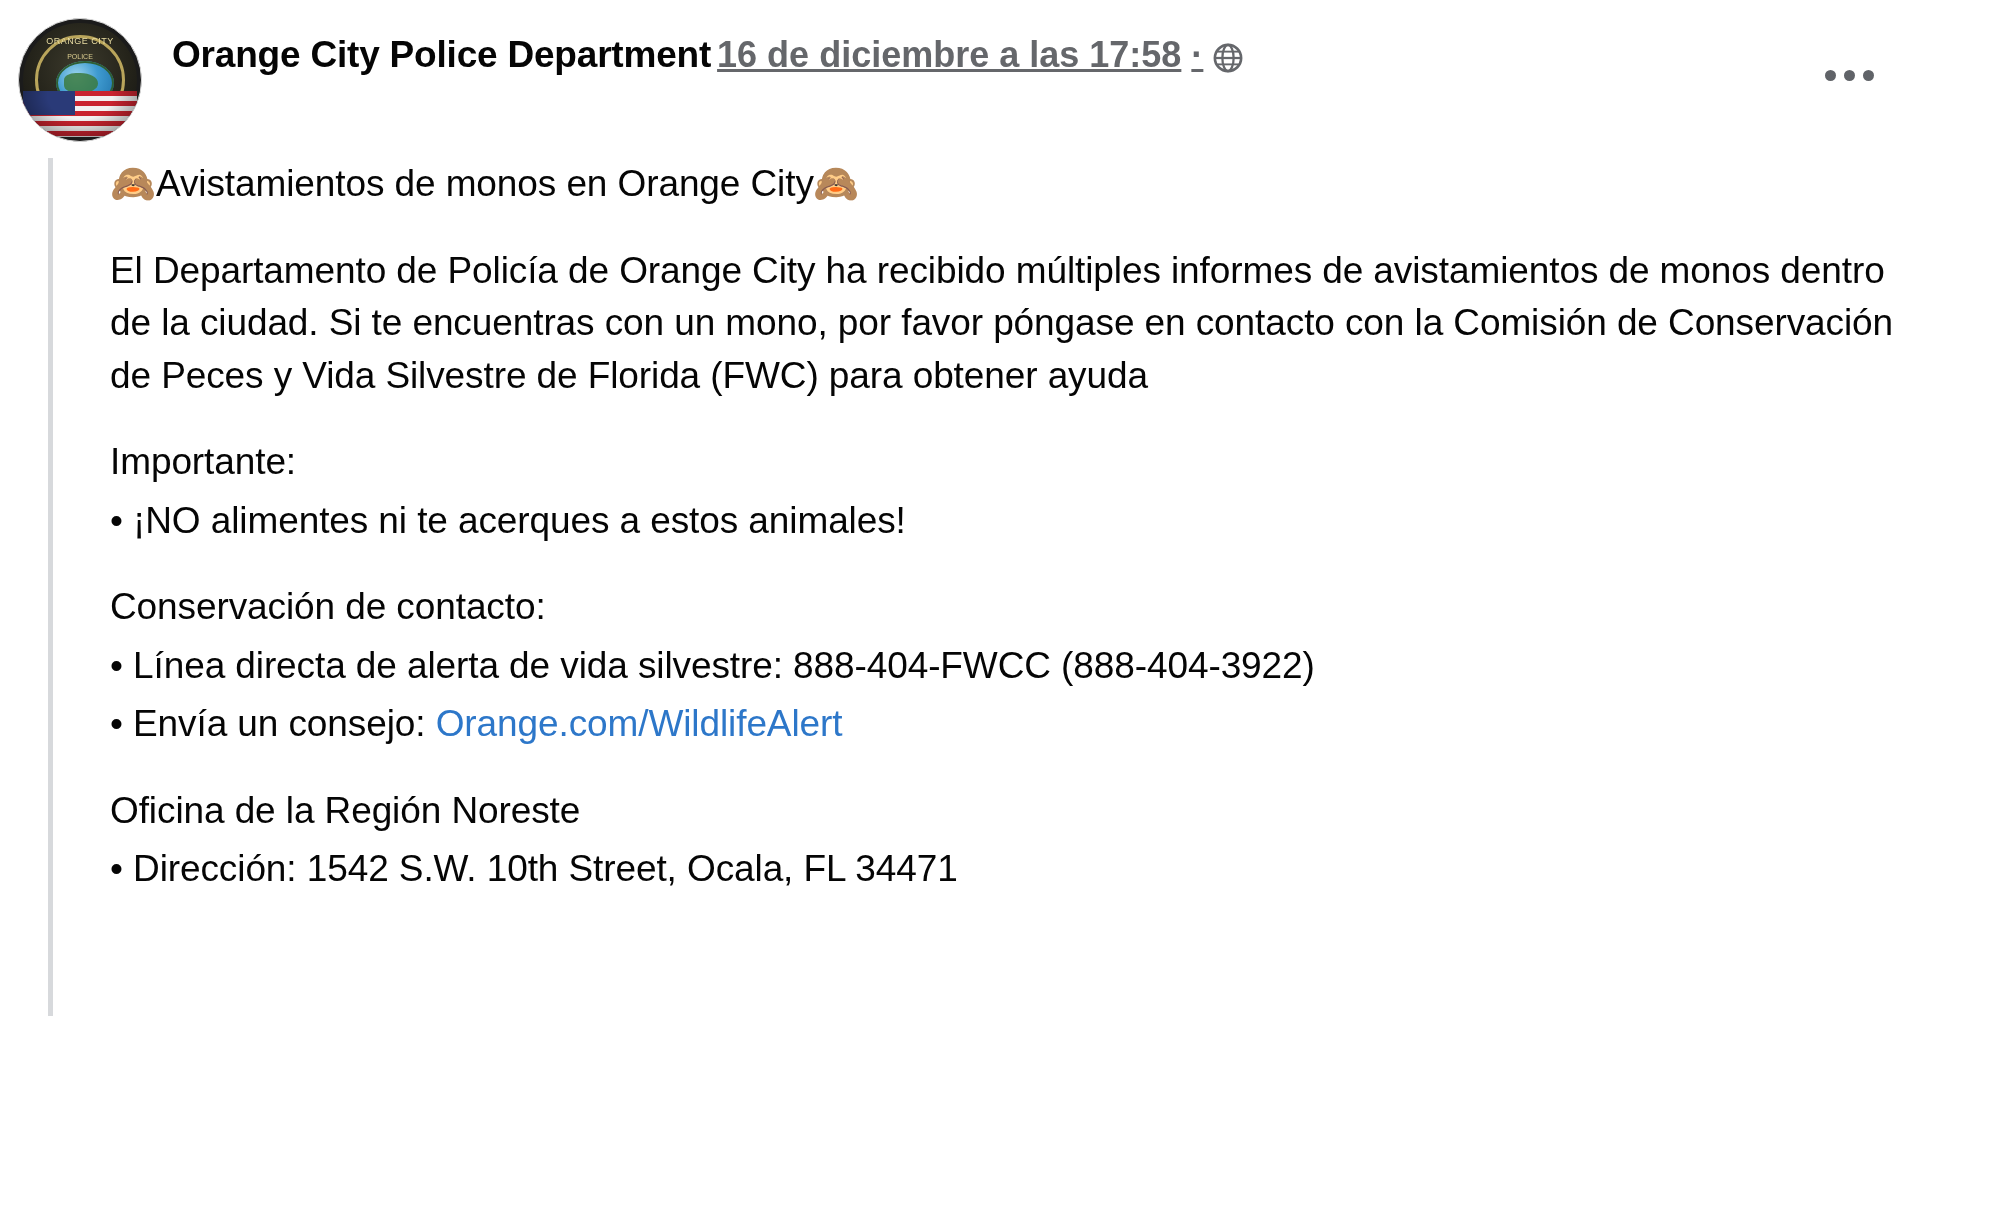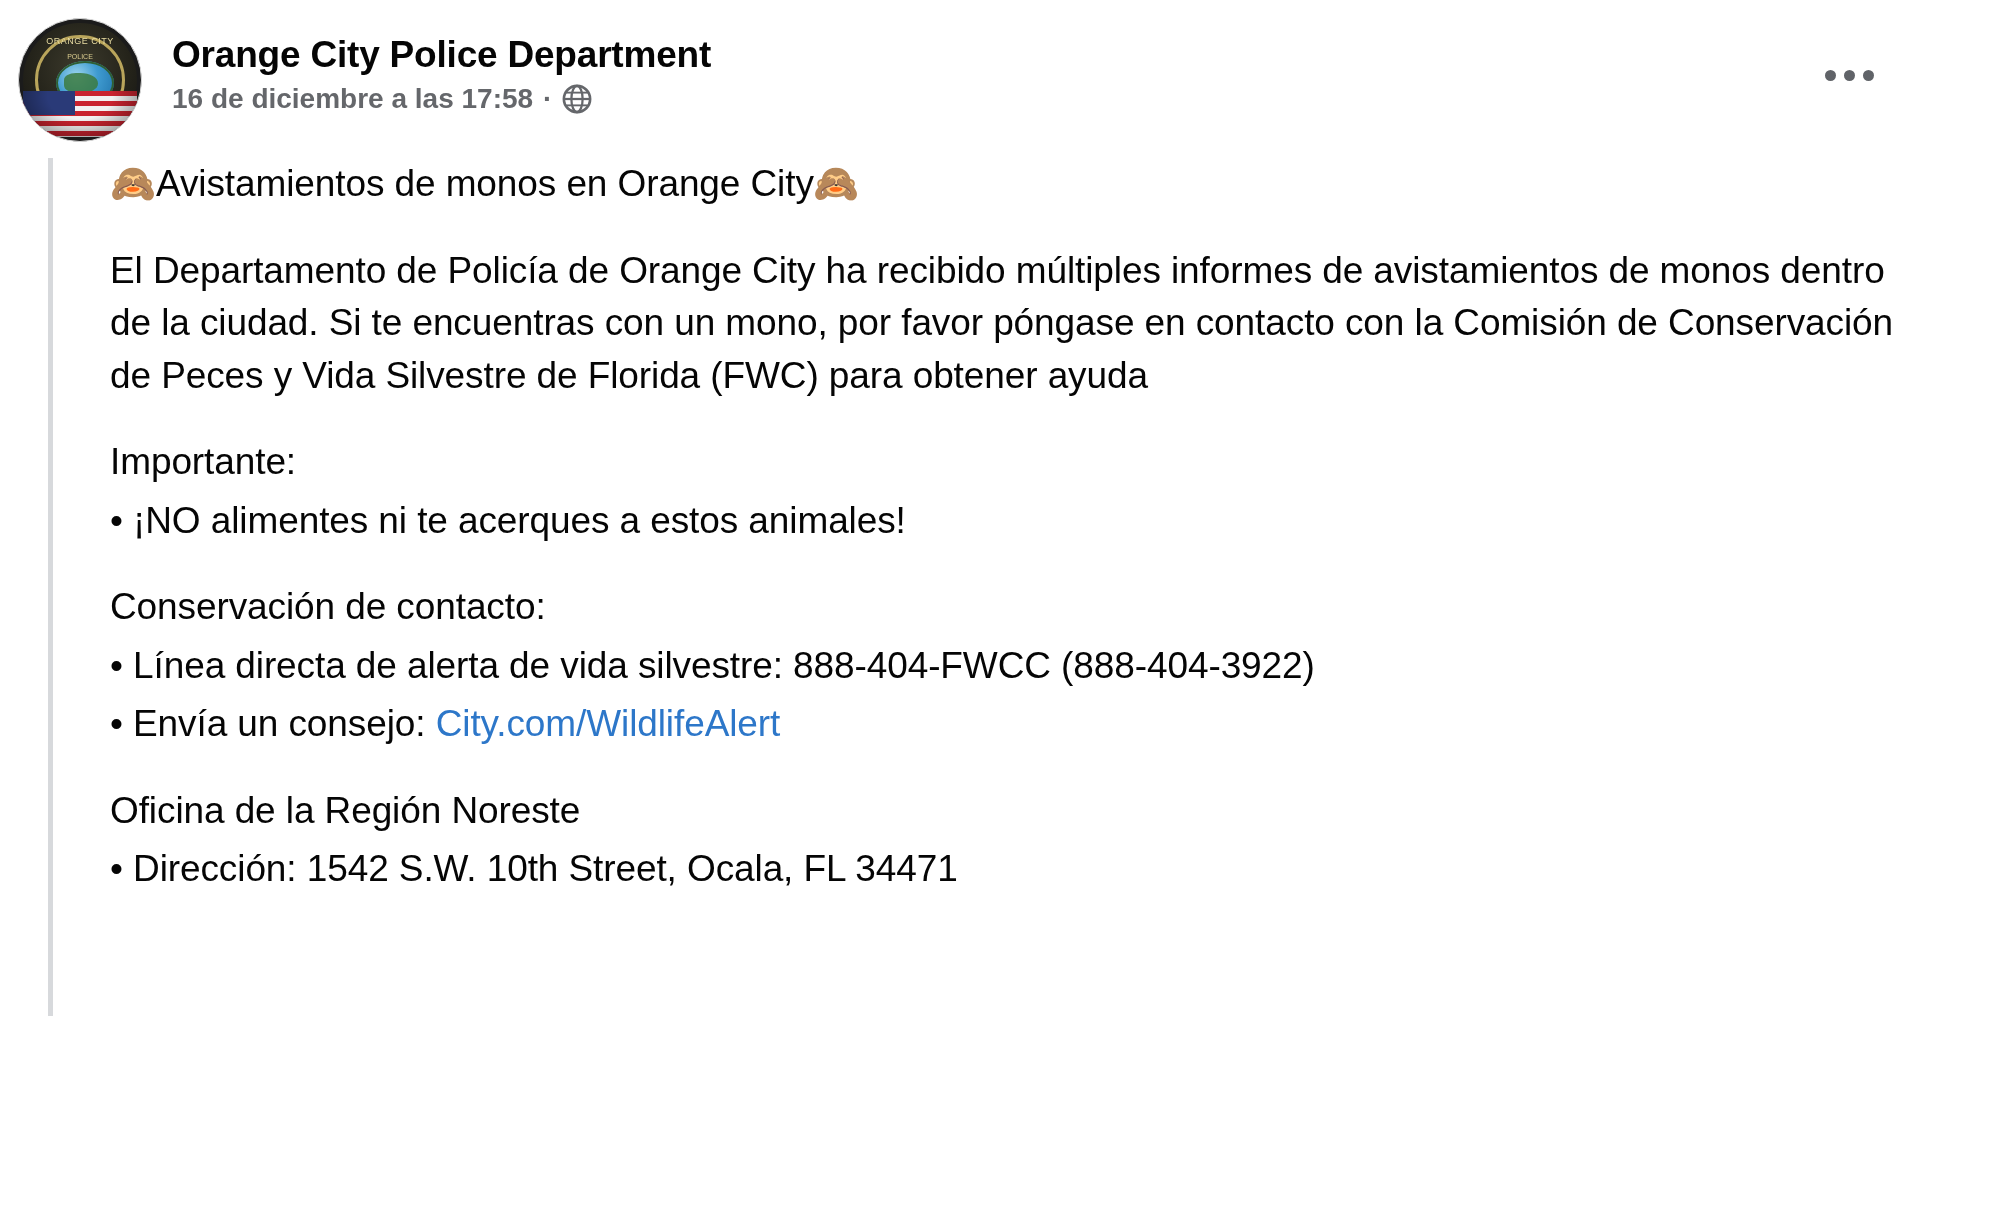--- a/index.html
+++ b/index.html
@@ -120,37 +120,37 @@
     content: "";
     position: absolute;
     inset: 0;
     background: radial-gradient(ellipse at 50% 10%, rgba(0,0,0,0) 40%, rgba(0,0,0,.55) 100%);
   }
 
   .header-text {
     margin-left: 30px;
     padding-top: 16px;
     display: flex;
-    flex-direction: column;
     gap: 6px;
   }
   .page-name {
     font-size: 37px;
     font-weight: bold;
     line-height: 1.15;
     color: #050505;
     letter-spacing: -0.2px;
   }
   .meta-row {
     display: flex;
     align-items: center;
-    font-size: 28px;
+    font-size: 36px;
     color: #65676b;
     font-weight: bold;
     gap: 10px;
+    text-decoration: underline;
   }
   .meta-dot { color: #65676b; font-weight: bold; }
   .globe-icon {
     width: 30px;
     height: 30px;
     display: inline-block;
   }
 
   .more-button {
     position: absolute;
@@ -257,20 +257,20 @@
     </p>
 
     <p>El Departamento de Policía de Orange City ha recibido múltiples informes de avistamientos de monos dentro de la ciudad. Si te encuentras con un mono, por favor póngase en contacto con la Comisión de Conservación de Peces y Vida Silvestre de Florida (FWC) para obtener ayuda</p>
 
     <p class="tight">Importante:</p>
     <p class="group-end">• ¡NO alimentes ni te acerques a estos animales!</p>
 
     <p class="tight">Conservación de contacto:</p>
     <p class="bullet">• Línea directa de alerta de vida silvestre: 888-404-FWCC (888-404-3922)</p>
     <p class="group-end">
-      <span>• Envía un consejo: </span><a class="link" href="#">City.com/WildlifeAlert</a>
+      <span>• Envía un consejo: </span><a class="link" href="#">Orange.com/WildlifeAlert</a>
     </p>
 
     <p class="tight">Oficina de la Región Noreste</p>
     <p class="bullet">• Dirección: 1542 S.W. 10th Street, Ocala, FL 34471</p>
   </div>
 
 </div>
 
 </body></html>

